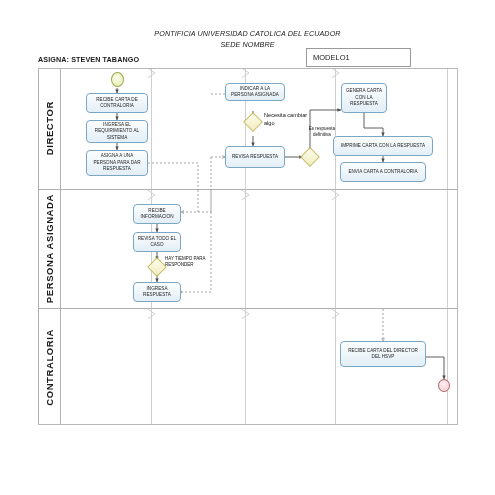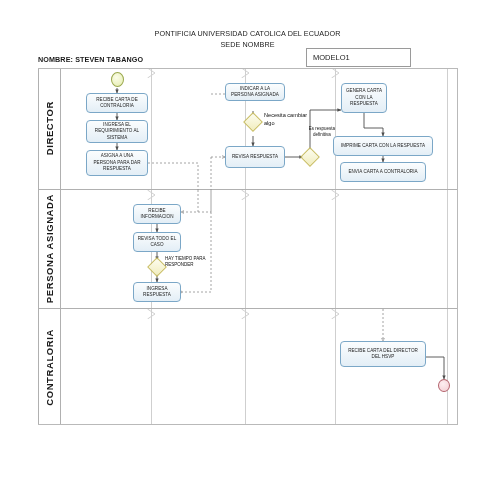--- a/index.html
+++ b/index.html
@@ -16,20 +16,21 @@
 
   
   .doc-header {
     position: absolute;
     left: 0; top: 28px;
     width: 495px;
     text-align: center;
     font-size: 7.2px;
     letter-spacing: .1px;
     line-height: 11px;
+    font-style: italic;
   }
   .doc-header div { white-space: nowrap; }
 
   .nombre-label {
     position: absolute;
     left: 38px; top: 55px;
     font-size: 7.2px;
     font-weight: bold;
     letter-spacing: .1px;
     white-space: nowrap;
@@ -175,21 +176,21 @@
   .annot.multi { white-space: normal; text-align: left; }
 </style>
 </head>
 <body>
 
 <div class="doc-header">
   <div>PONTIFICIA UNIVERSIDAD CATOLICA DEL ECUADOR</div>
   <div>SEDE NOMBRE</div>
 </div>
 
-<div class="nombre-label">NOMBRE: STEVEN TABANGO</div>
+<div class="nombre-label">ASIGNA: STEVEN TABANGO</div>
 
 <div class="modelo-box">
   <span>MODELO1</span>
 </div>
 
 <div class="pool">
 
   <div class="lane" style="top:0; height:122px;">
     <div class="lane-header">
       <span>DIRECTOR</span>

